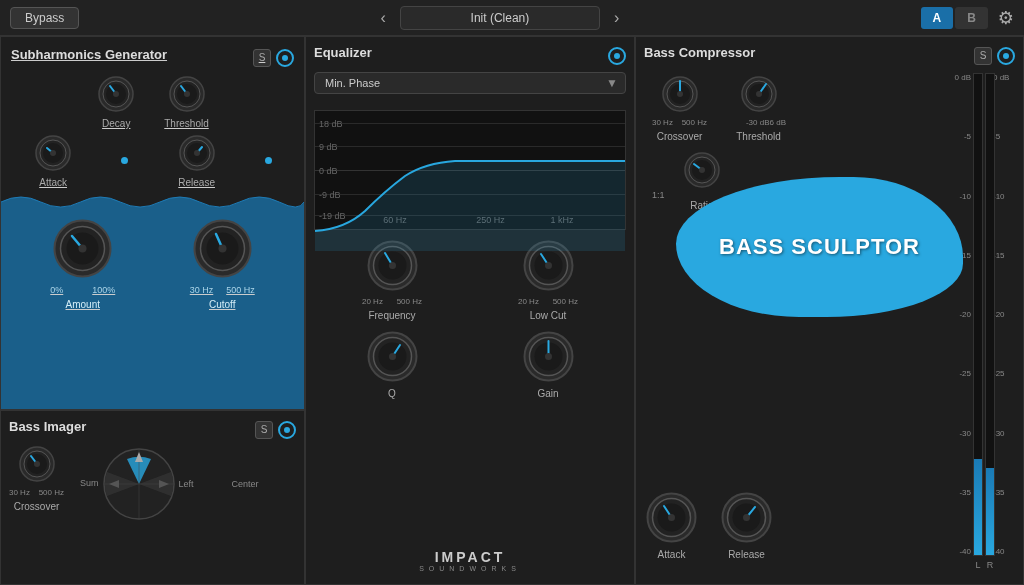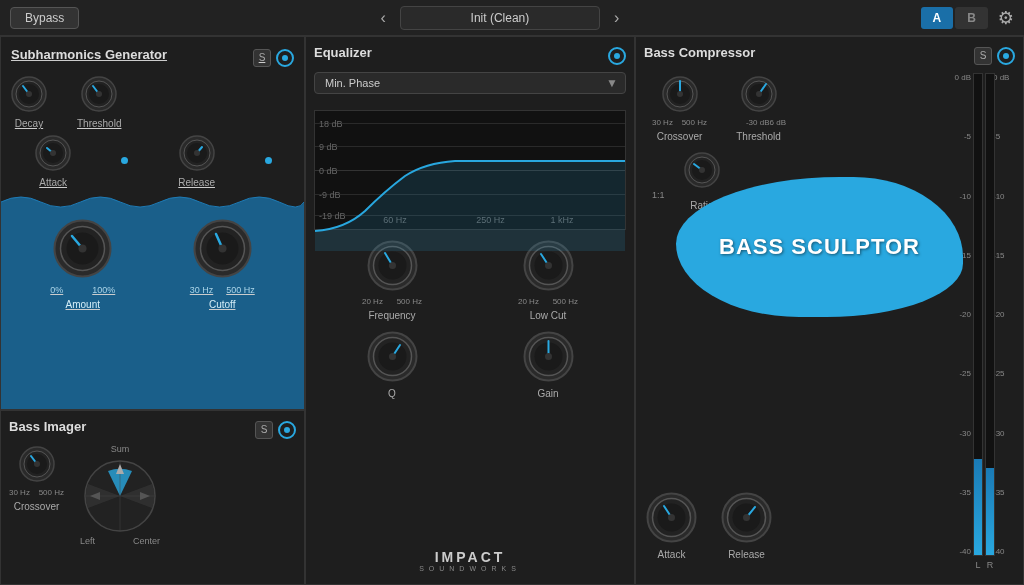--- a/index.html
+++ b/index.html
@@ -350,21 +350,21 @@
 
     <div class="subharmonics-panel" style="flex:1; display:flex; flex-direction:column;text-decoration:underline;">
       <div style="display:flex; align-items:center; justify-content:space-between; padding: 2px 2px 6px 2px;">
         <span class="panel-title">Subharmonics Generator</span>
         <div style="display:flex;gap:5px;align-items:center;">
           <div class="small-btn">S</div>
           <div class="power-btn"></div>
         </div>
       </div>
 
-      <div style="display:flex; justify-content:flex-start; margin-bottom:4px;gap:28px;">
+      <div style="display:flex; justify-content:center; margin-bottom:4px;gap:28px;">
         <div class="knob-container">
           <svg class="knob-svg knob-sm" viewBox="0 0 40 40">
             <circle cx="20" cy="20" r="17" fill="#2a2a2a" stroke="#444" stroke-width="1.5"></circle>
             <circle cx="20" cy="20" r="13" fill="#222" stroke="#555" stroke-width="1"></circle>
             <circle cx="20" cy="20" r="10" fill="#1a1a1a"></circle>
             <line x1="20" y1="20" x2="14" y2="12" stroke="#29a8e0" stroke-width="2" stroke-linecap="round"></line>
             <circle cx="20" cy="20" r="3" fill="#333"></circle>
           </svg>
           <span class="knob-label">Decay</span>
         </div>
@@ -465,21 +465,21 @@
             <line x1="20" y1="20" x2="14" y2="12" stroke="#29a8e0" stroke-width="2" stroke-linecap="round"></line>
             <circle cx="20" cy="20" r="3" fill="#333"></circle>
           </svg>
           <div style="display:flex;justify-content:space-between;width:55px;">
             <span style="font-size:8px;color:#888;">30 Hz</span>
             <span style="font-size:8px;color:#888;">500 Hz</span>
           </div>
           <span class="knob-label">Crossover</span>
         </div>
 
-        <div style="display:flex; flex-direction:column; align-items:center;">
+        <div style="display:flex; flex-direction:row; align-items:center;">
           <span style="font-size:9px;color:#888;margin-bottom:2px;">Sum</span>
           <svg width="80" height="80" viewBox="0 0 80 80">
             <circle cx="40" cy="40" r="35" fill="#222" stroke="#444" stroke-width="1.5"></circle>
 
             <path d="M40,40 L28,15 A35,35 0 0,1 52,15 Z" fill="#29a8e0" opacity="0.8"></path>
 
             <path d="M40,40 L8,52 A35,35 0 0,1 8,28 Z" fill="#333" opacity="0.8"></path>
 
             <path d="M40,40 L72,28 A35,35 0 0,1 72,52 Z" fill="#333" opacity="0.8"></path>
 

